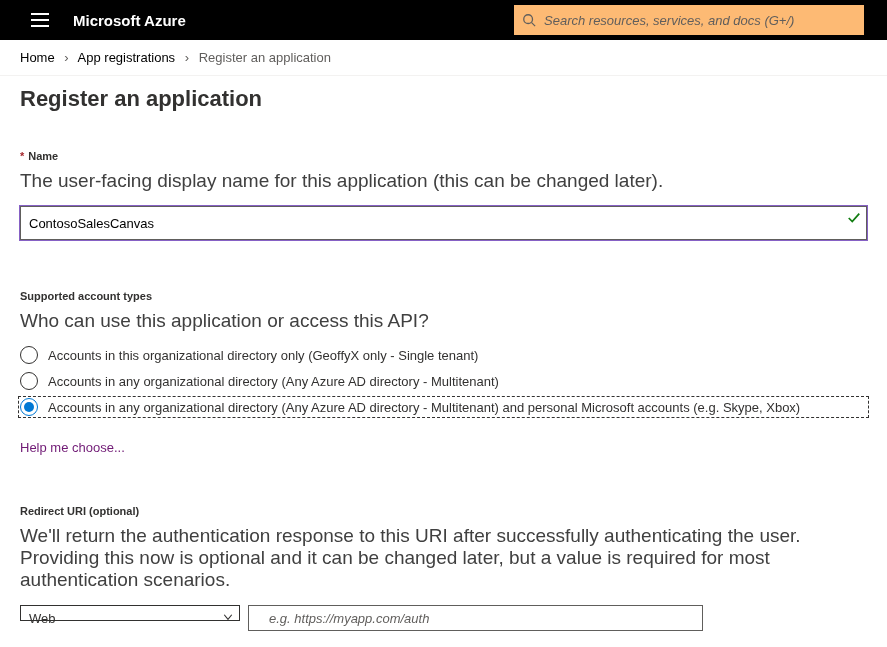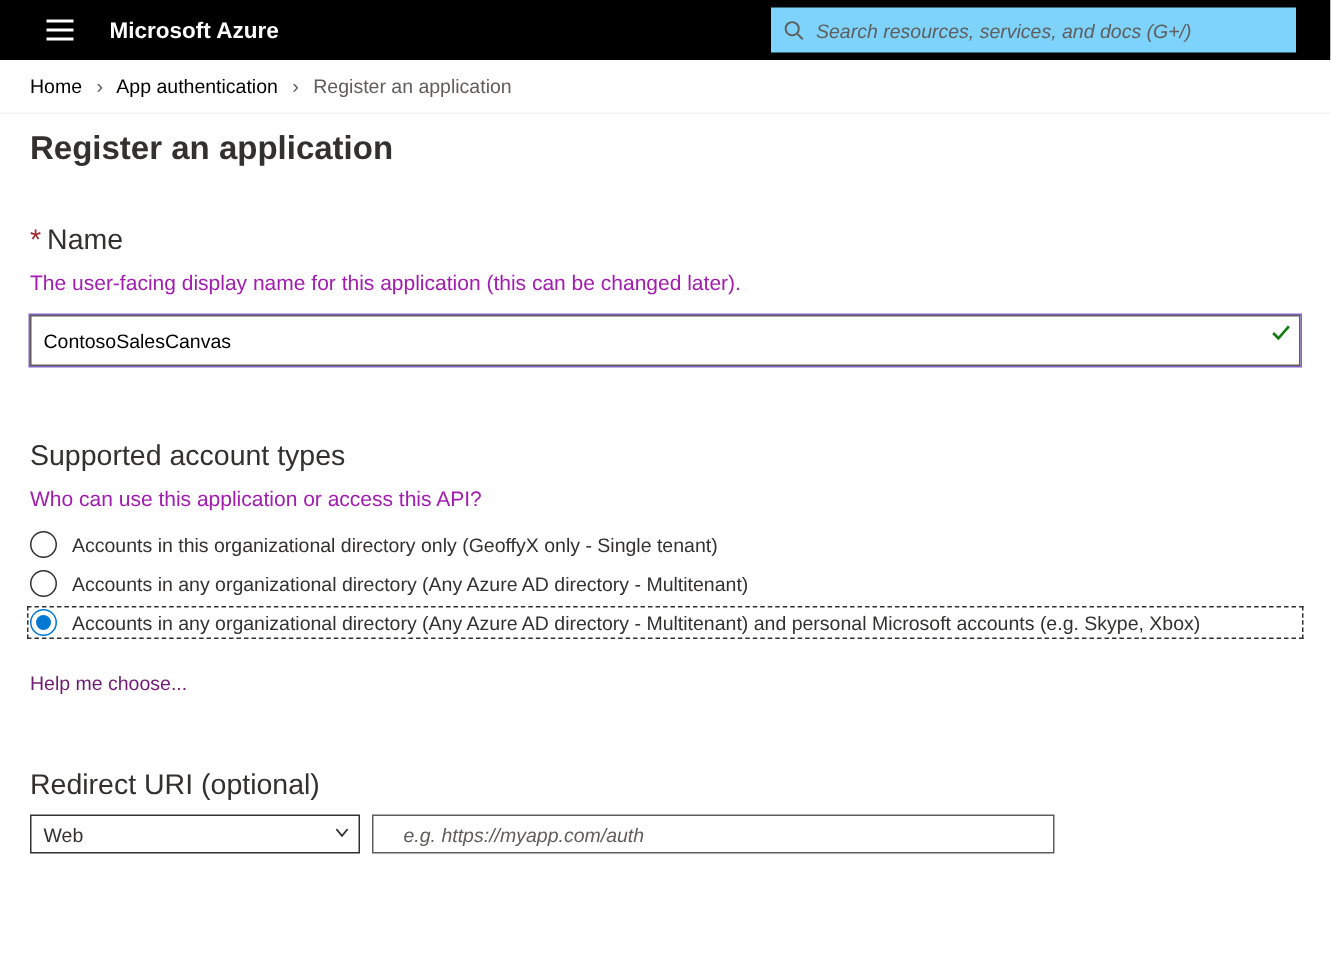--- a/index.html
+++ b/index.html
@@ -3,55 +3,55 @@
   <meta charset="utf-8">
   <style>
     * { box-sizing: border-box; margin: 0; padding: 0; }
     body { font-family: 'Segoe UI', Arial, sans-serif; font-size: 13px; color: #323130; background: #fff; width: 887px; }
     
     
     .topbar { background: #000; height: 40px; display: flex; align-items: center; padding: 0 23px; color: #fff; }
     .hamburger { width: 24px; height: 24px; display: flex; flex-direction: column; justify-content: center; gap: 4px; padding: 0 2px; cursor: pointer; margin-right: 20px; margin-left: 6px; }
     .hamburger span { display: block; height: 2px; background: #fff; width: 18px; }
     .brand { font-size: 15px; font-weight: 600; }
-    .search-wrap { margin-left: auto; background: #7dd3fc; height: 30px; width: 350px; display: flex; align-items: center; padding: 0 8px; color: #605e5c; }
+    .search-wrap { margin-left: auto; background: #fdba74; height: 30px; width: 350px; display: flex; align-items: center; padding: 0 8px; color: #605e5c; }
     .search-icon-svg { width: 14px; height: 14px; margin-right: 8px; }
     .search-placeholder { font-size: 13px; color: #605e5c; font-style: italic; }
     
     
     .breadcrumb { padding: 10px 20px; font-size: 13px; border-bottom: 1px solid #f3f2f1; }
     .breadcrumb a { color: #000000; text-decoration: none; cursor: pointer; }
     .breadcrumb .sep { color: #605e5c; margin: 0 6px; }
     .breadcrumb .current { color: #605e5c; }
     
     
     .page { padding: 10px 20px 40px 20px; }
     .page-title { font-size: 22px; font-weight: 600; margin-bottom: 38px; }
     
-    .section-heading { font-size: 19px; font-weight: 400; margin-bottom: 8px; margin-top: 30px; }
+    .section-heading { font-size: 11px; font-weight: 700; margin-bottom: 8px; margin-top: 30px; }
     .required-star { color: #a4262c; margin-right: 4px; }
-    .helper { font-size: 14px; color: #a21caf; margin-bottom: 14px; }
+    .helper { font-size: 19px; color: #404040; margin-bottom: 14px; }
     
     .name-input-wrap { position: relative; }
     .name-input { width: 100%; border: 1px solid #605e5c; outline: 1px solid #8661c5; padding: 5px 30px 5px 8px; font-size: 13px; font-family: inherit; height: 34px; }
     .check-icon { position: absolute; right: 6px; top: 5px; color: #107c10; }
     .check-svg { width: 14px; height: 14px; }
     
     .radio-row { display: flex; align-items: center; margin-bottom: 8px; cursor: pointer; }
     .radio-circle { width: 18px; height: 18px; border: 1px solid #323130; border-radius: 50%; margin-right: 10px; flex-shrink: 0; display: flex; align-items: center; justify-content: center; }
     .radio-circle.selected { border-color: #0078d4; }
     .radio-inner { width: 10px; height: 10px; border-radius: 50%; background: #0078d4; }
     .radio-row.focused { outline: 1px dashed #323130; outline-offset: 1px; }
     .radio-label { font-size: 13px; }
     
     .link { color: #701a75; font-size: 13px; cursor: pointer; margin-top: 16px; display: inline-block; }
     
     .redirect-row { display: flex; gap: 8px; margin-top: 8px; }
     .select-wrap { position: relative; width: 220px; }
-    .select-box { width: 100%; border: 1px solid #323130; padding: 5px 24px 5px 8px; font-size: 13px; height: 26px; background: #fff; cursor: pointer; }
+    .select-box { width: 100%; border: 1px solid #323130; padding: 5px 24px 5px 8px; font-size: 13px; height: 16px; background: #fff; cursor: pointer; }
     .chevron { position: absolute; right: 6px; top: 6px; }
     .chevron-svg { width: 12px; height: 12px; }
     .uri-input { flex: 0 0 455px; border: 1px solid #605e5c; padding: 5px 20px; font-size: 13px; height: 26px; font-family: Liberation Sans, sans-serif; font-style: italic; color: #4d7c0f; }
     .uri-input::placeholder { color: #605e5c; font-style: italic; }
   </style>
 </head>
 <body>
 
 <div class="topbar">
   <div class="hamburger">
@@ -65,21 +65,21 @@
       <circle cx="7" cy="7" r="5"></circle>
       <line x1="11" y1="11" x2="15" y2="15"></line>
     </svg>
     <span class="search-placeholder">Search resources, services, and docs (G+/)</span>
   </div>
 </div>
 
 <div class="breadcrumb">
   <a>Home</a>
   <span class="sep">›</span>
-  <a>App authentication</a>
+  <a>App registrations</a>
   <span class="sep">›</span>
   <span class="current">Register an application</span>
 </div>
 
 <div class="page">
   <h1 class="page-title">Register an application</h1>
 
   
   <div class="section-heading">
     <span class="required-star">*</span><span>Name</span>
@@ -110,20 +110,21 @@
     <div class="radio-circle selected">
         <div class="radio-inner"></div>
       </div>
     <span class="radio-label">Accounts in any organizational directory (Any Azure AD directory - Multitenant) and personal Microsoft accounts (e.g. Skype, Xbox)</span>
   </div>
 
   <span class="link">Help me choose...</span>
 
   
   <div class="section-heading" style="margin-top:50px;">Redirect URI (optional)</div>
+  <div class="helper">We'll return the authentication response to this URI after successfully authenticating the user. Providing this now is optional and it can be changed later, but a value is required for most authentication scenarios.</div>
   <div class="redirect-row">
     <div class="select-wrap">
       <div class="select-box">Web</div>
       <span class="chevron">
         <svg class="chevron-svg" viewBox="0 0 16 16" fill="none" stroke="#323130" stroke-width="1.5">
           <polyline points="3,5 8,11 13,5"></polyline>
         </svg>
       </span>
     </div>
     <input class="uri-input" type="text" placeholder="e.g. https://myapp.com/auth" style="">

